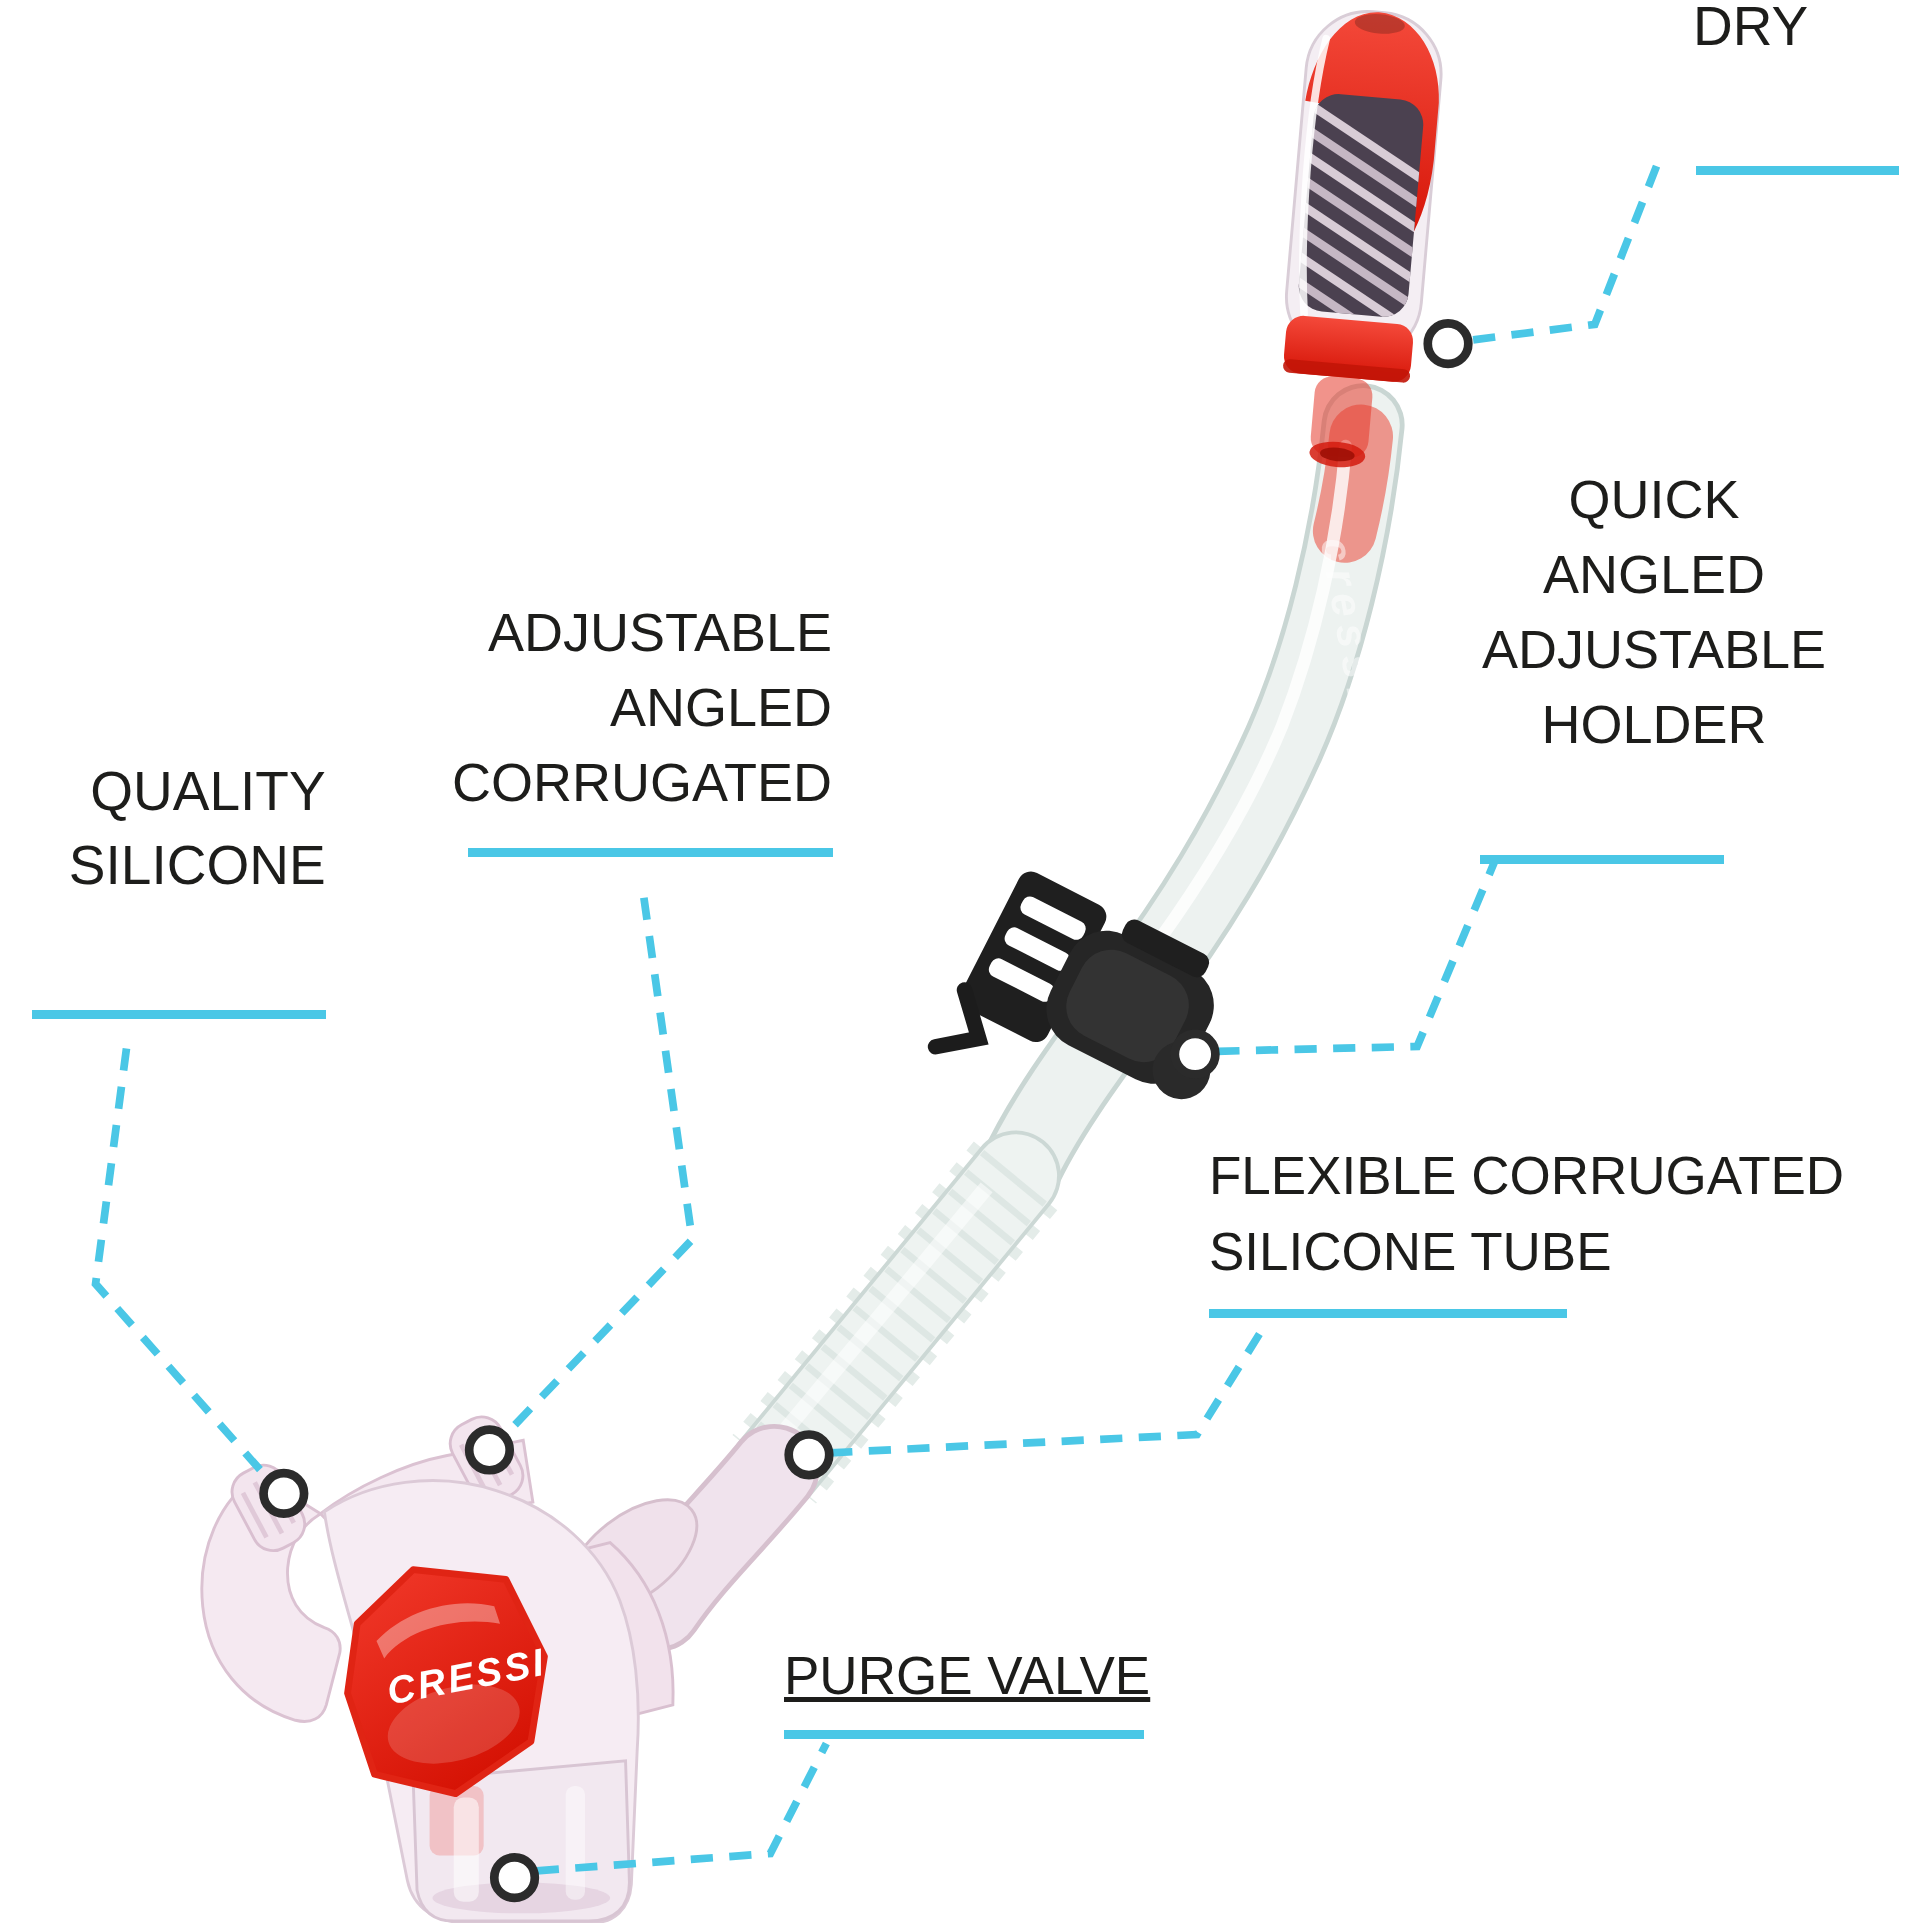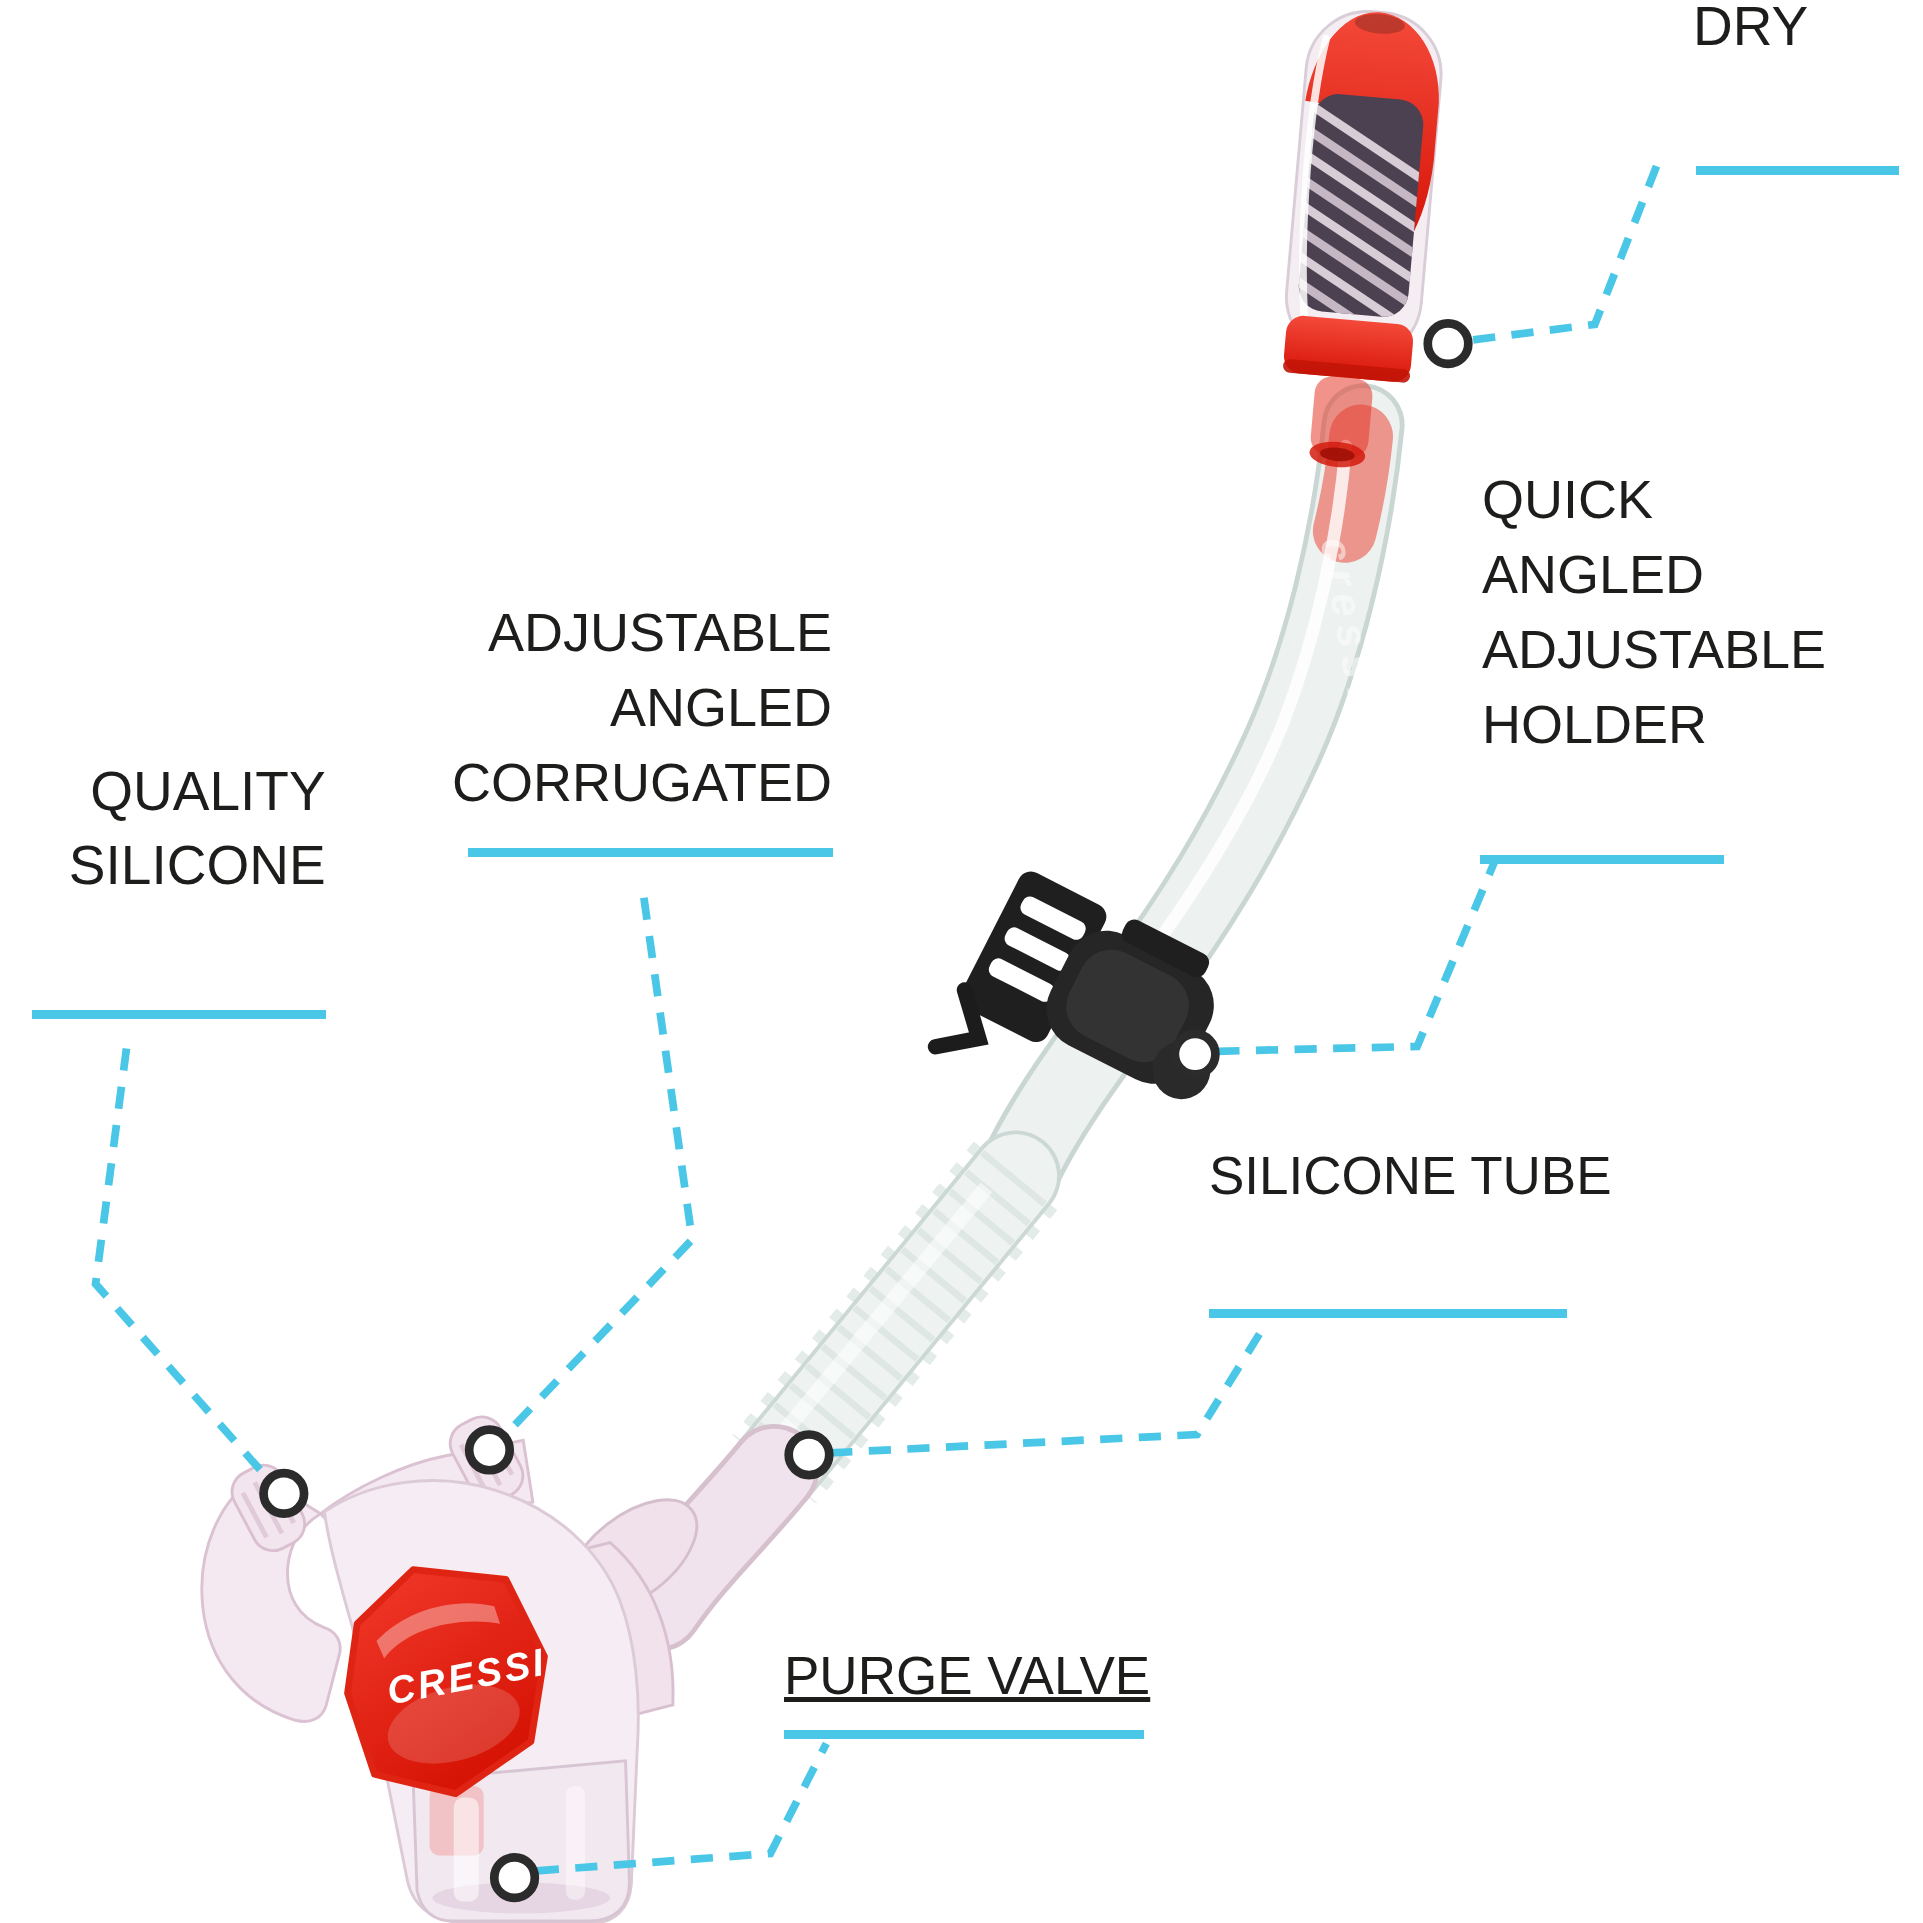--- a/index.html
+++ b/index.html
@@ -132,29 +132,30 @@
       <circle cx="294" cy="1547" r="21"></circle>
       <circle cx="533" cy="1945" r="21"></circle>
     </g>
   </svg>
 
   <div class="lbl" style="left:1693px;top:-12.6px;font-size:55px;line-height:79px;">
     <div>DRY</div>
   </div>
   <div class="ul" style="left:1696px;top:166px;width:203px;"></div>
 
-  <div class="lbl" style="left:1482px;top:462px;">
+  <div class="lbl" style="left:1482px;top:462px;text-align:center;">
     <div>QUICK</div>
     <div>ANGLED</div>
     <div>ADJUSTABLE</div>
     <div>HOLDER</div>
   </div>
   <div class="ul" style="left:1480px;top:855px;width:244px;"></div>
 
   <div class="lbl" style="left:1209px;top:1138px;font-size:53px;line-height:76px;">
+    <div>FLEXIBLE CORRUGATED</div>
     <div>SILICONE TUBE</div>
   </div>
   <div class="ul" style="left:1209px;top:1309px;width:358px;"></div>
 
   <div class="lbl" style="left:784px;top:1638px;font-size:53px;text-decoration:underline;">
     <div>PURGE VALVE</div>
   </div>
   <div class="ul" style="left:784px;top:1730px;width:360px;"></div>
 
   <div class="lbl right" style="left:12.6px;top:754px;width:313px;font-size:55px;line-height:74px;">

